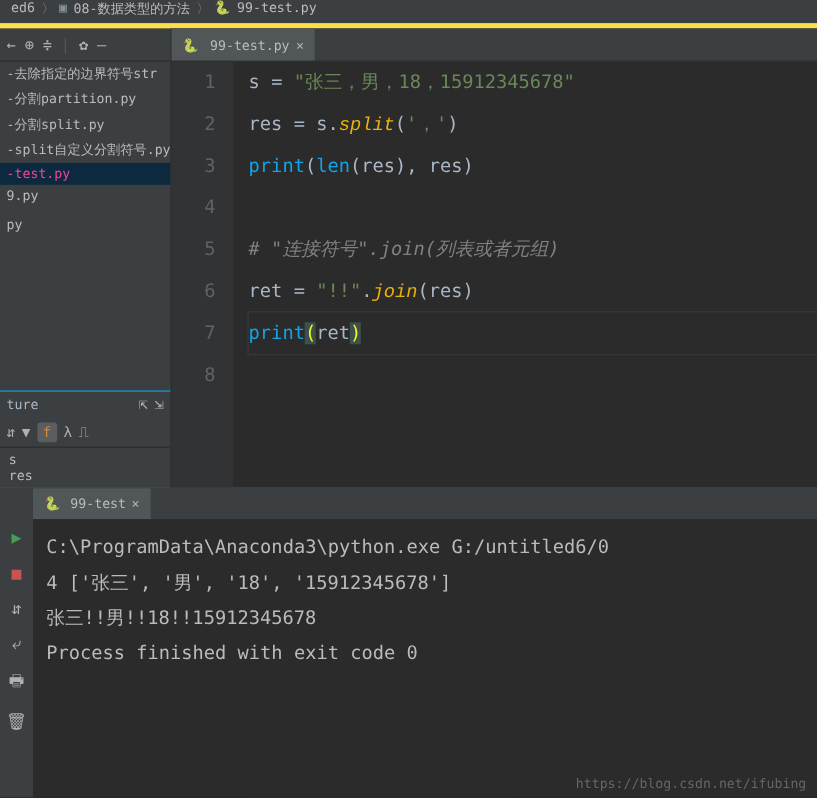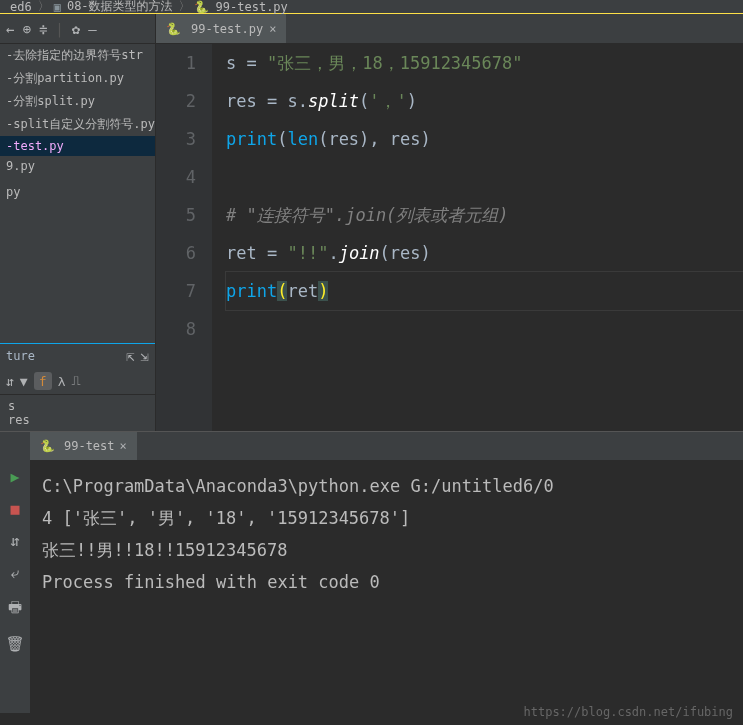--- a/index.html
+++ b/index.html
@@ -7,25 +7,25 @@
       font-family: "Consolas", "Monaco", monospace;
       background: #2b2b2b;
       color: #a9b7c6;
       width: 743px;
       height: 725px;
       overflow: hidden;
       font-size: 13px;
     }
     .breadcrumb {
       background: #3c3f41;
-      height: 14px;
-      display: flex;
-      align-items: center;
+      height: 26px;
+      display: flex;
+      align-items: flex-start;
       padding: 0 8px;
-      border-bottom: 1px solid #fde047;
+      border-bottom: 5px solid #fde047;
       color: #bbbbbb;
       font-size: 12px;
     }
     .breadcrumb-item { color: #bbbbbb; padding: 0 2px; }
     .breadcrumb-sep { color: #808080; padding: 0 4px; }
     .py-icon { color: #3776ab; margin-right: 4px; }
     .main-area {
       display: flex;
       height: 417px;
     }
@@ -47,21 +47,21 @@
     .tb-icon { color: #afb1b3; cursor: pointer; font-size: 14px; }
     .file-list { flex: 1; overflow: hidden; }
     .file-item {
       padding: 3px 6px;
       font-size: 12px;
       color: #bbbbbb;
       white-space: nowrap;
       overflow: hidden;
       cursor: pointer;
     }
-    .file-item.selected { background: #0d293e; color: #f0abfc; }
+    .file-item.selected { background: #0d293e; color: #ec4899; }
     .structure-section {
       border-top: 1px solid #0ea5e9;
       padding: 4px 6px;
       display: flex;
       align-items: center;
       justify-content: space-between;
       font-size: 12px;
     }
     .structure-toolbar {
       display: flex;
@@ -115,21 +115,21 @@
       color: #606366;
       text-align: right;
       padding-right: 16px;
     }
     .gutter-line { height: 38px; }
     .code-content { flex: 1; padding-left: 14px; }
     .code-line { height: 38px; white-space: pre; }
     .line-7 { outline: 1px solid #3a3a3a; }
     .k-def { color: #a9b7c6; }
     .k-str { color: #6a8759; }
-    .k-fn { color: #ffffff; font-style: italic; }
+    .k-fn { color: #eab308; font-style: italic; font-family: Liberation Mono, monospace; }
     .k-builtin { color: #0ea5e9; }
     .k-comment { color: #808080; font-style: italic; }
     .k-op { color: #a9b7c6; }
     .hl-paren { background: #3b514d; color: #ffef28; }
     .console-area {
       height: 282px;
       border-top: 1px solid #555;
       display: flex;
     }
     .console-gutter {

